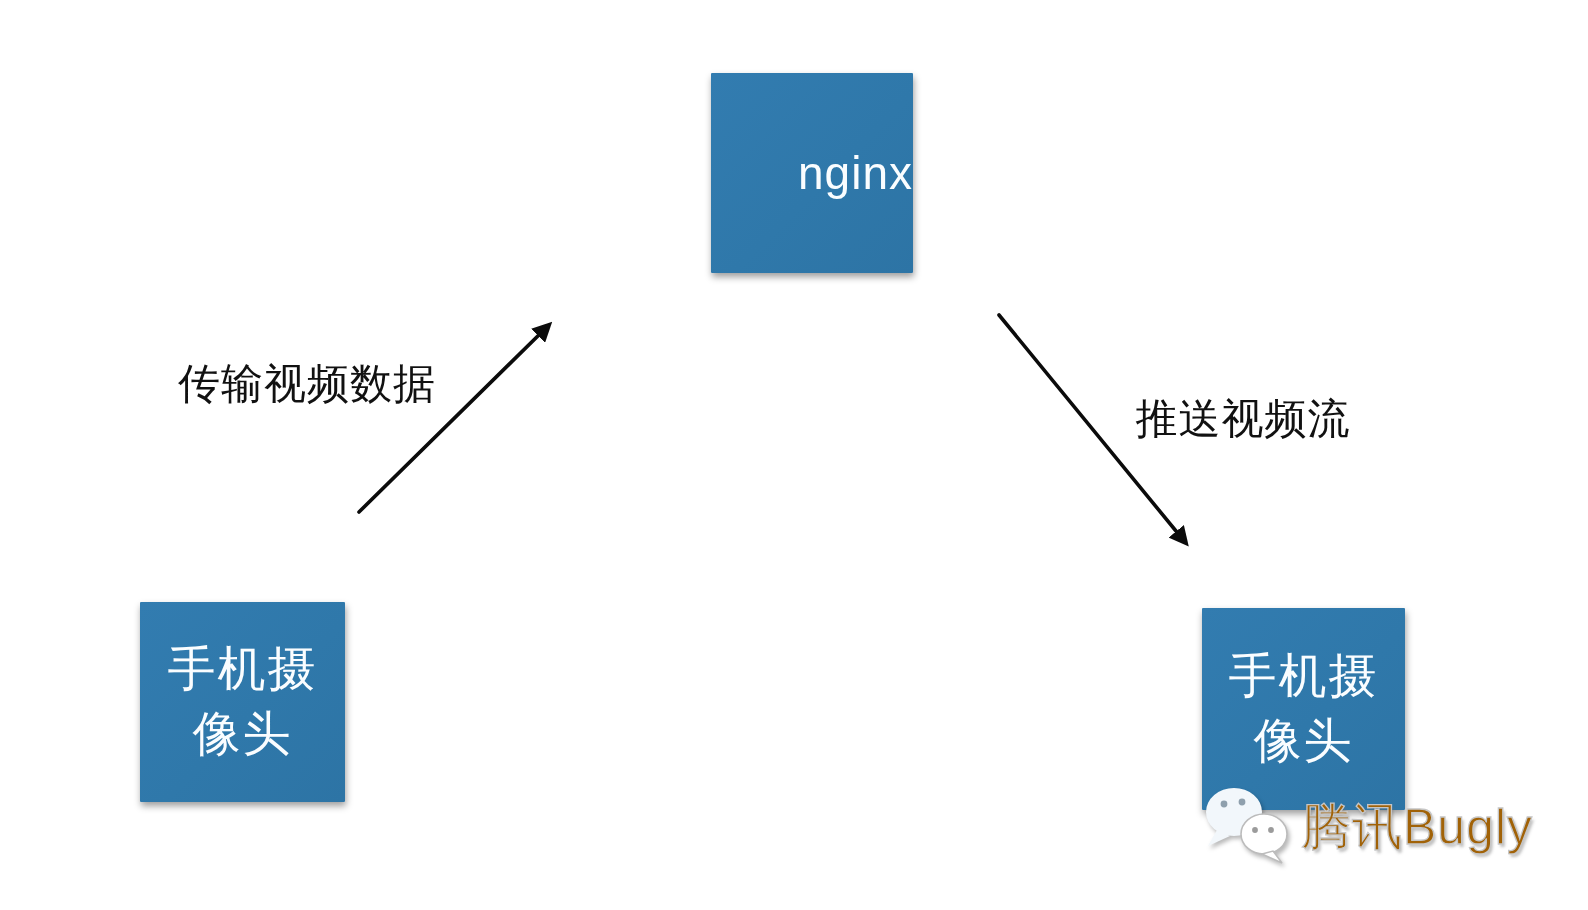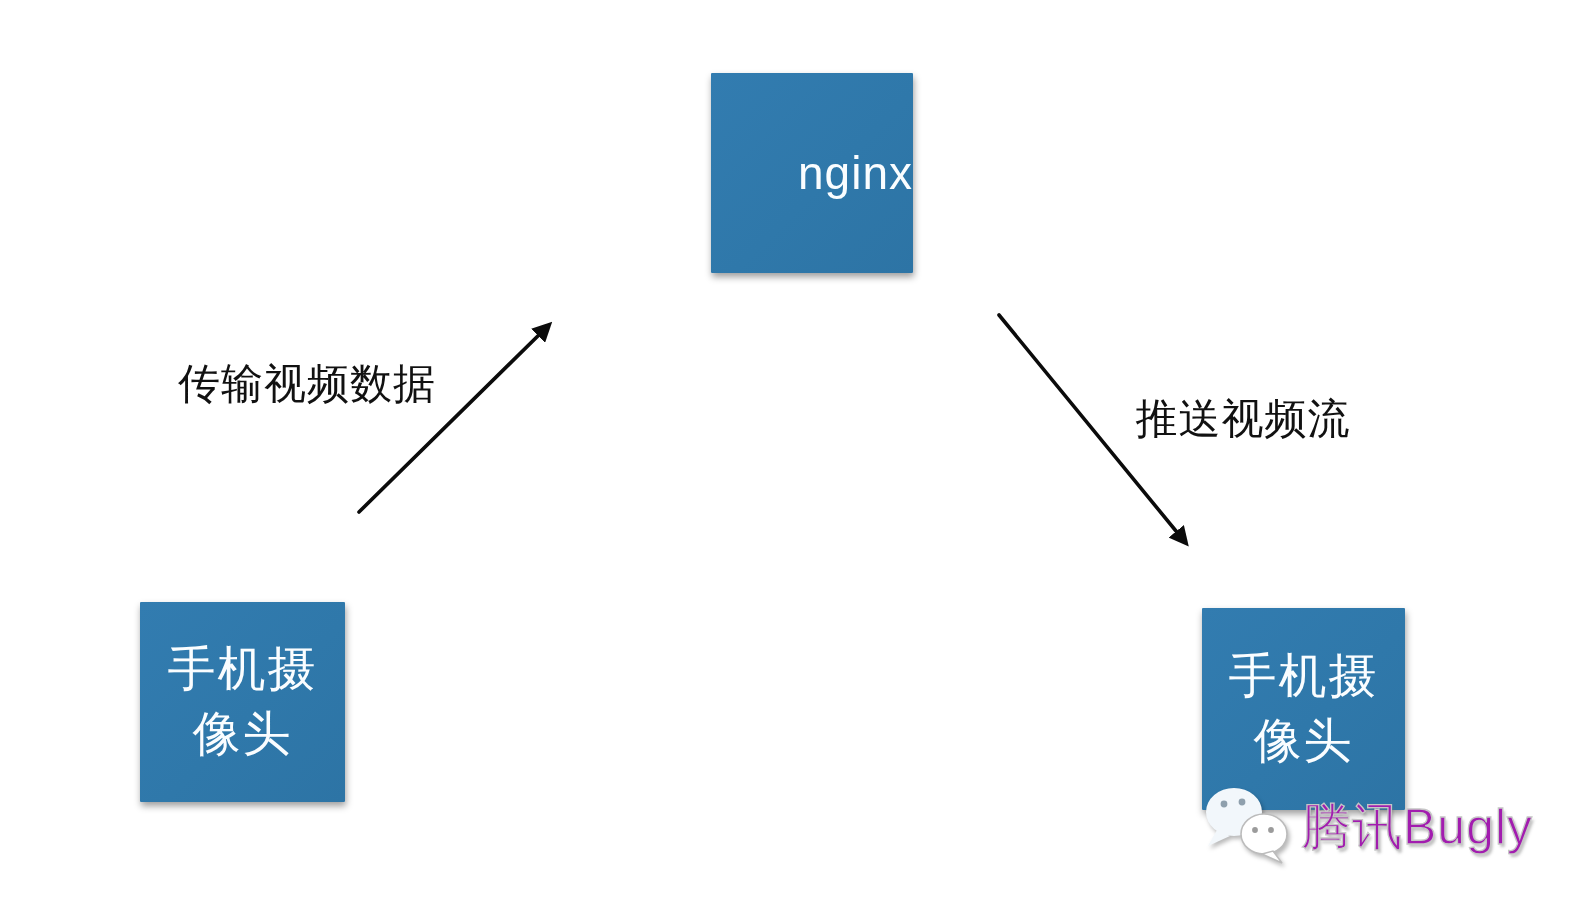--- a/index.html
+++ b/index.html
@@ -73,21 +73,21 @@
     align-items: center;
     gap: 6px;
   }
   .wx-icon-svg {
     width: 92px;
     height: 82px;
     filter: drop-shadow(2px 3px 2px rgba(0,0,0,0.28));
   }
   .wm-text {
     font-size: 50px;
-    color: #a21caf;
+    color: #a16207;
     -webkit-text-stroke: 1.3px #c6c6c6;
     text-shadow: 2px 3px 3px rgba(110,110,110,0.45);
     letter-spacing: 1px;
     white-space: nowrap;
   }
 </style>
 </head>
 <body>
 
 <div class="stage">

